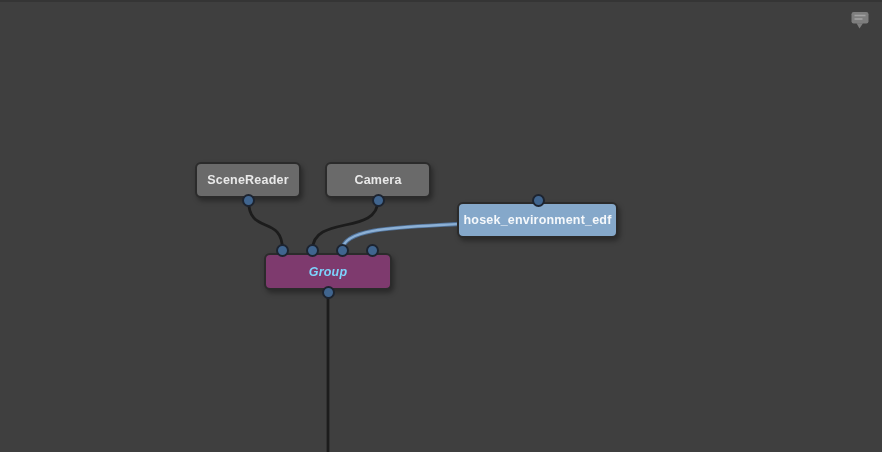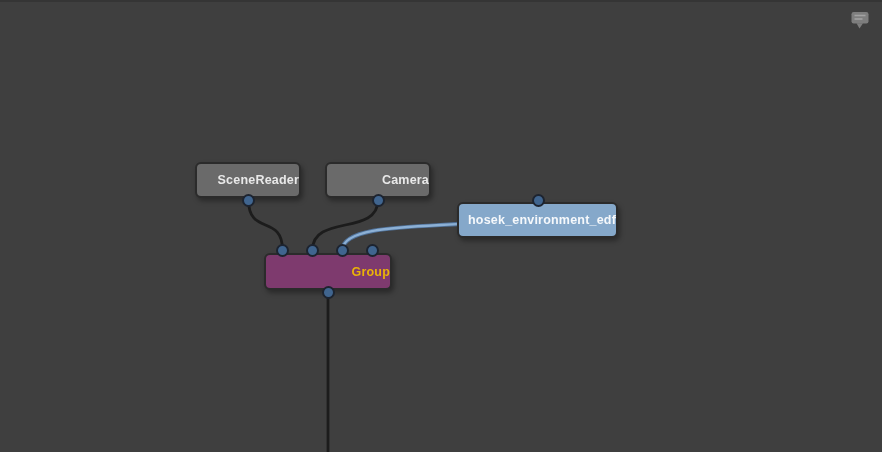--- a/index.html
+++ b/index.html
@@ -23,30 +23,30 @@
     position: absolute; left: 0; top: 0;
     width: 882px; height: 452px;
     z-index: 1;
   }
   .node {
     position: absolute;
     z-index: 2;
     box-sizing: border-box;
     border: 2px solid #2b2b2b;
     border-radius: 6px;
-    display: flex; align-items: center; justify-content: flex-end;
+    display: flex; align-items: center; justify-content: center;
     font-weight: bold;
     font-size: 12.5px;
     letter-spacing: 0.2px;
     box-shadow: 2px 3px 5px rgba(0,0,0,0.35);
     cursor: default;
   }
   .node-gray  { background: #6a6a6a; color: #e9e9e9; }
   .node-blue  { background: #85a8ca; color: #f5f8fb; }
-  .node-plum  { background: #7e3a6e; color: #eab308; }
+  .node-plum  { background: #7e3a6e; color: #7dd3fc; font-style: italic; }
 
   .node-scenereader { left: 195px; top: 162px; width: 106px; height: 36px; }
   .node-camera      { left: 325px; top: 162px; width: 106px; height: 36px; }
   .node-hosek       { left: 457px; top: 162px; width: 161px; height: 36px; margin-top: 40px; }
   .node-group       { left: 264px; top: 253px; width: 128px; height: 37px; }
 
   .port {
     position: absolute;
     z-index: 3;
     width: 9px; height: 9px;

